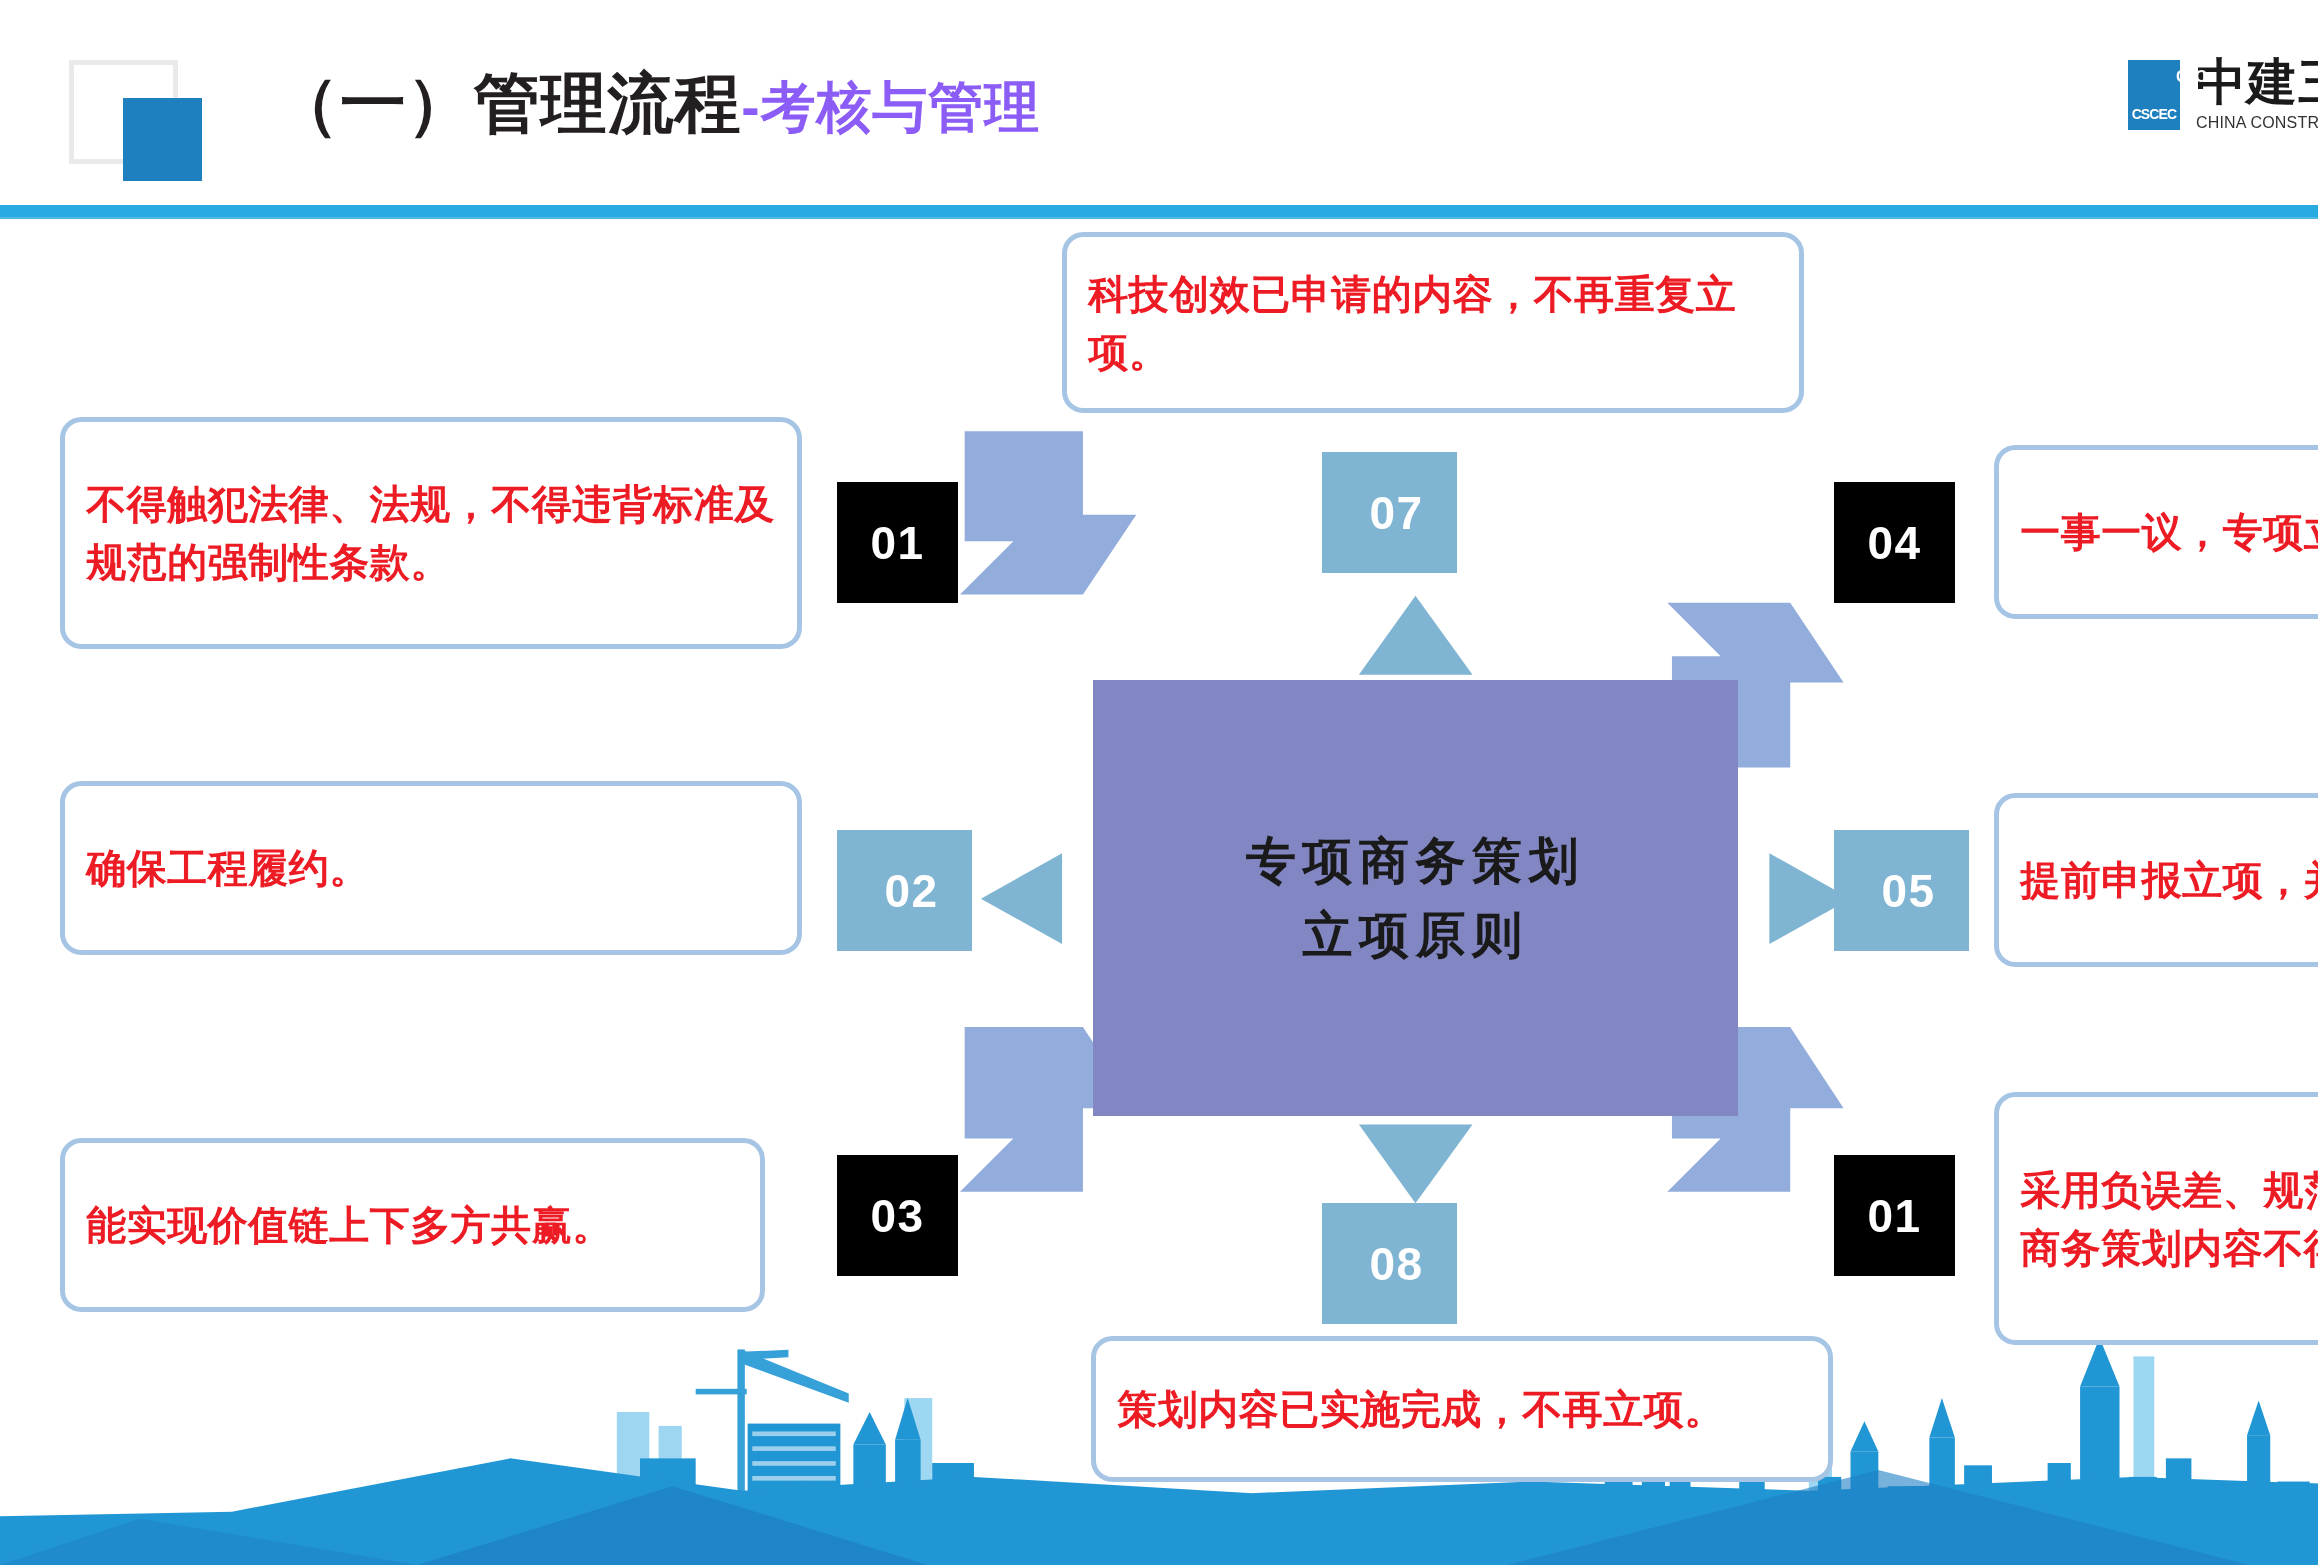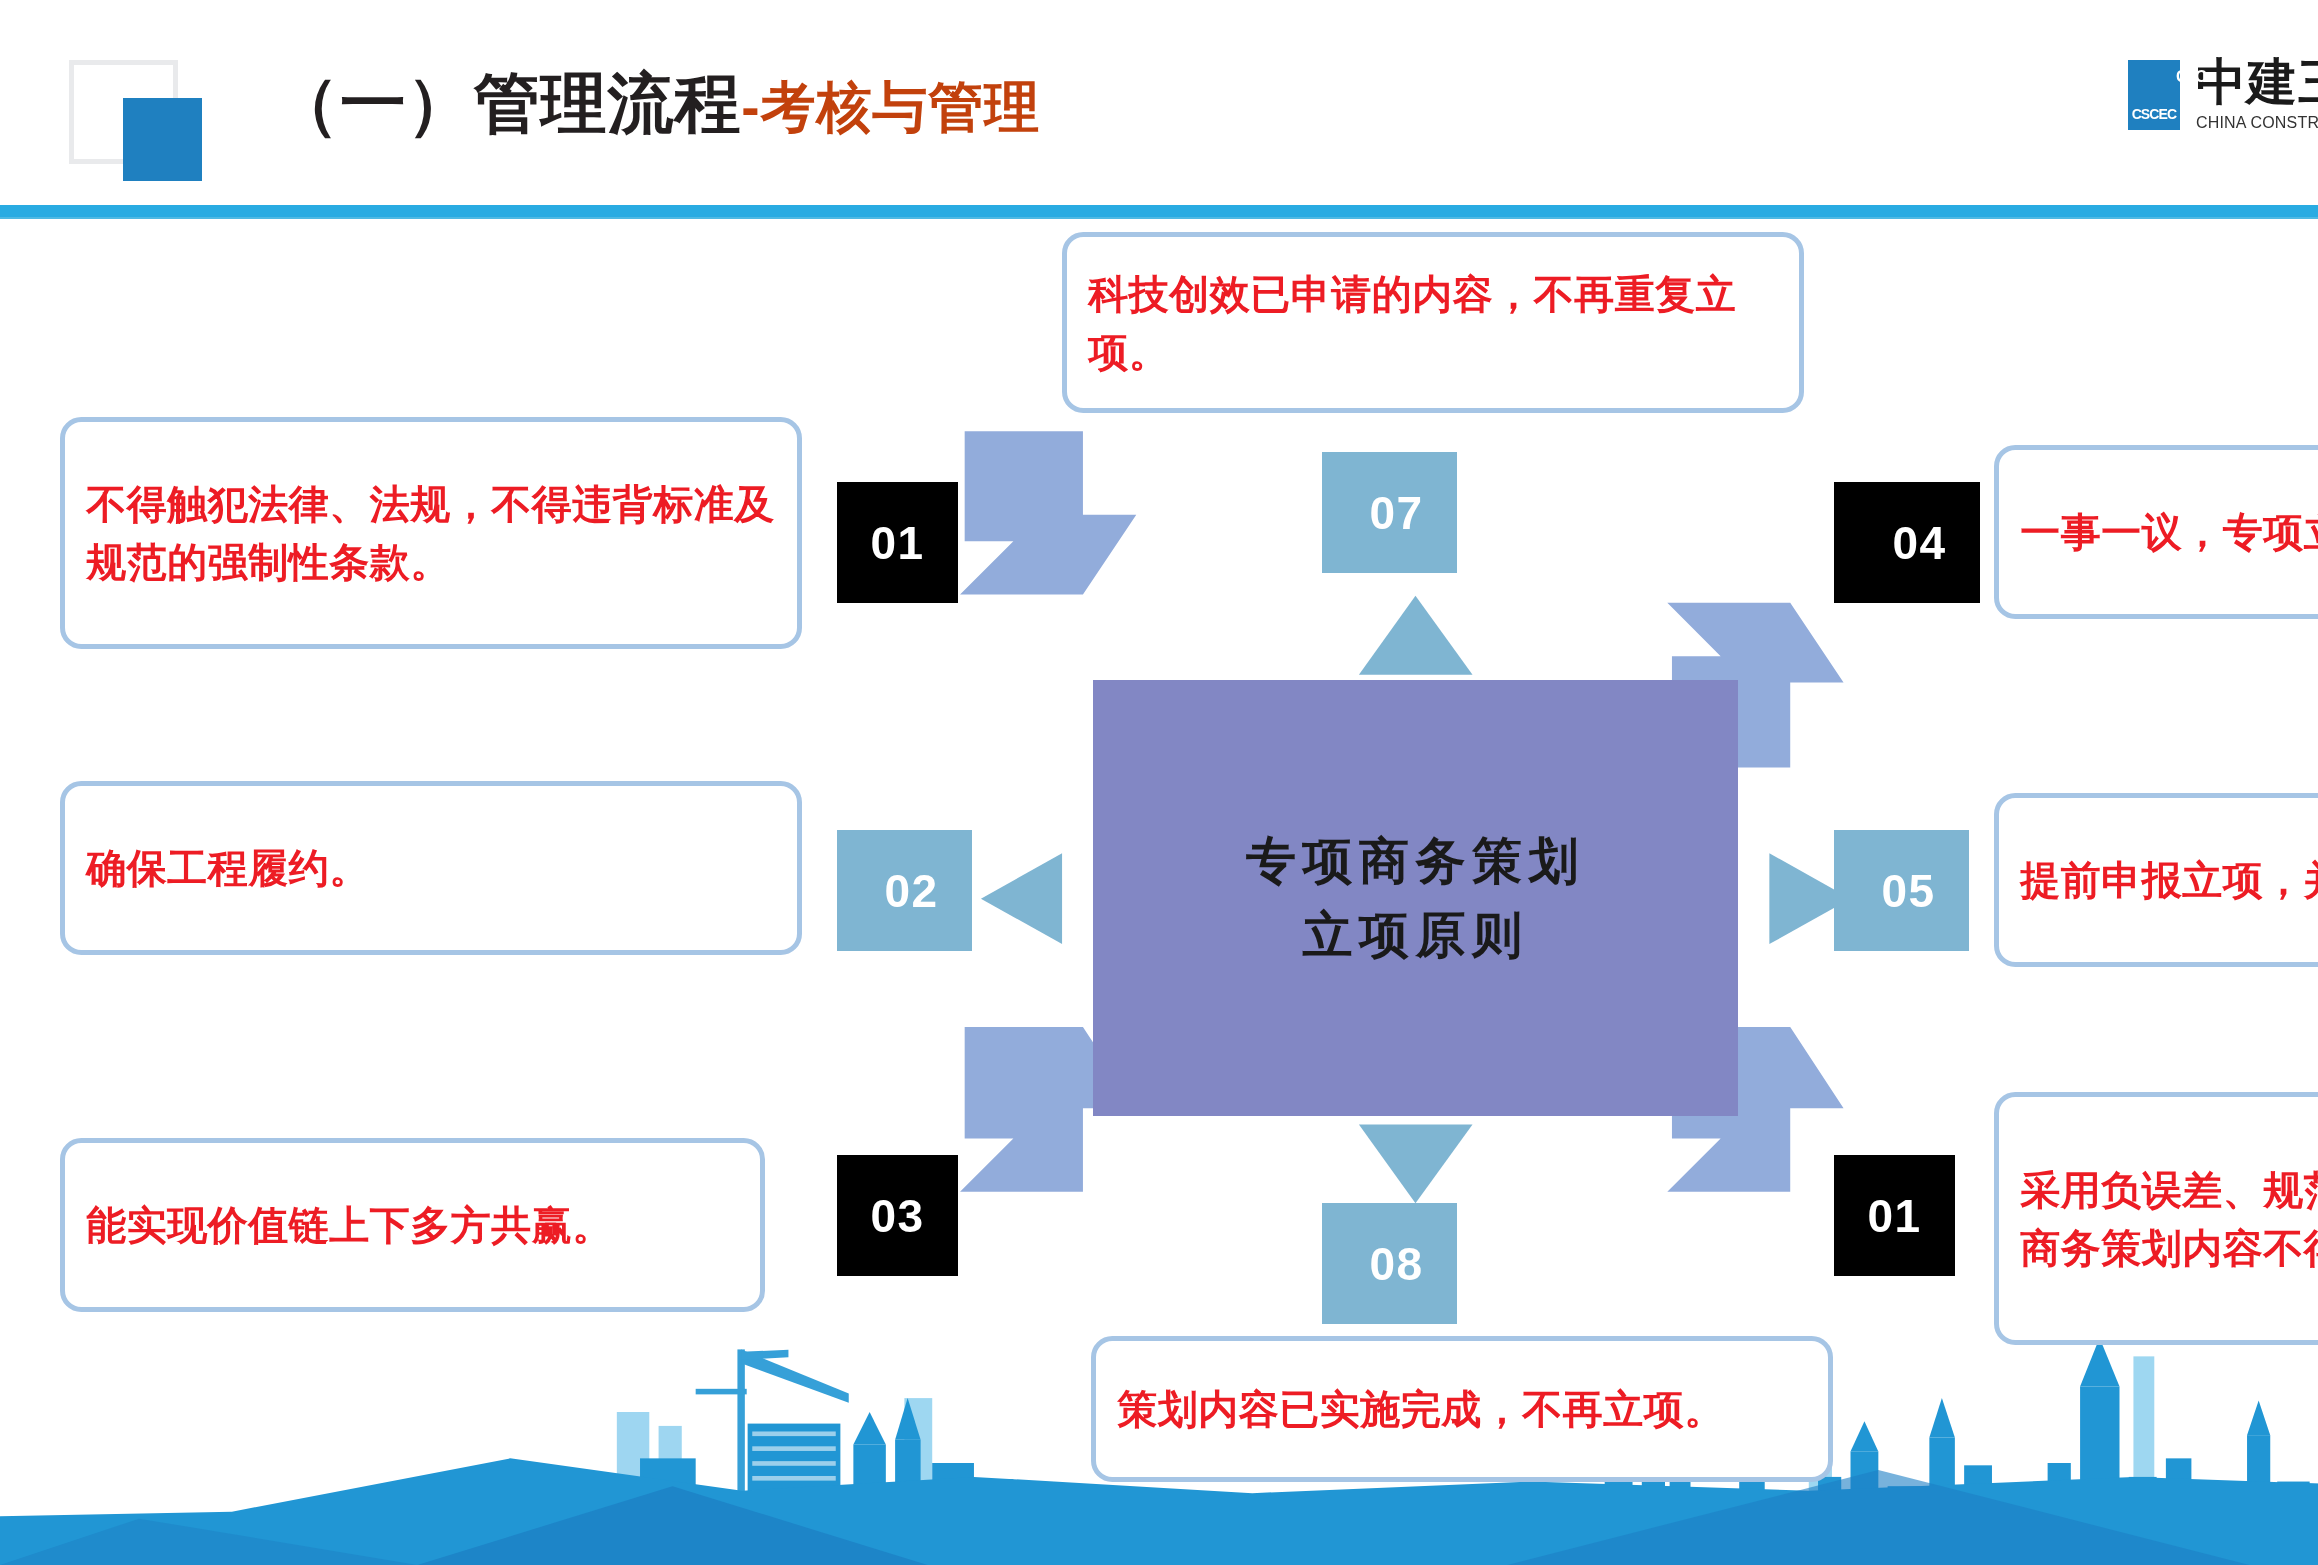--- a/index.html
+++ b/index.html
@@ -30,21 +30,21 @@
   }
 
   #slide-title {
     position: absolute; left: 273px; top: 59px;
     height: 88px; line-height: 88px;
     font-size: 66px; font-weight: bold;
     white-space: nowrap;
     color: #231f20;
     letter-spacing: 0.9px;
   }
-  #slide-title .title-accent { color: #c2410c; font-size: 55px; }
+  #slide-title .title-accent { color: #8b5cf6; font-size: 55px; }
 
   #brand { position: absolute; right: 28px; top: 55px; display: flex; align-items: flex-start; }
   #brand-mark {
     width: 52px; height: 70px; background: #1f80c0;
     position: relative; margin-right: 16px; margin-top: 4.6px;
     flex: none;
   }
   #brand-mark .csm {
     position: absolute; left: 0; right: 0; top: 8.3px;
     text-align: center; color: #ffffff;
@@ -270,21 +270,21 @@
 
 <div class="badge periwinkle" style="left:837px; top:482px; width:121px; height:121px;">
   <span>01</span>
 </div>
 <div class="badge cyan" style="left:837px; top:830px; width:121px; height:121px;">
   <span>02</span>
 </div>
 <div class="badge periwinkle" style="left:837px; top:1155px; width:121px; height:121px;">
   <span>03</span>
 </div>
-<div class="badge periwinkle" style="left:1834px; top:482px; width:121px; height:121px;padding-left:25px;">
+<div class="badge periwinkle" style="left:1834px; top:482px; width:121px; height:121px;">
   <span>04</span>
 </div>
 <div class="badge cyan" style="left:1834px; top:830px; width:121px; height:121px;">
   <span>05</span>
 </div>
 <div class="badge periwinkle" style="left:1834px; top:1155px; width:121px; height:121px;">
   <span>01</span>
 </div>
 <div class="badge cyan" style="left:1322px; top:452px; width:121px; height:121px;">
   <span>07</span>

